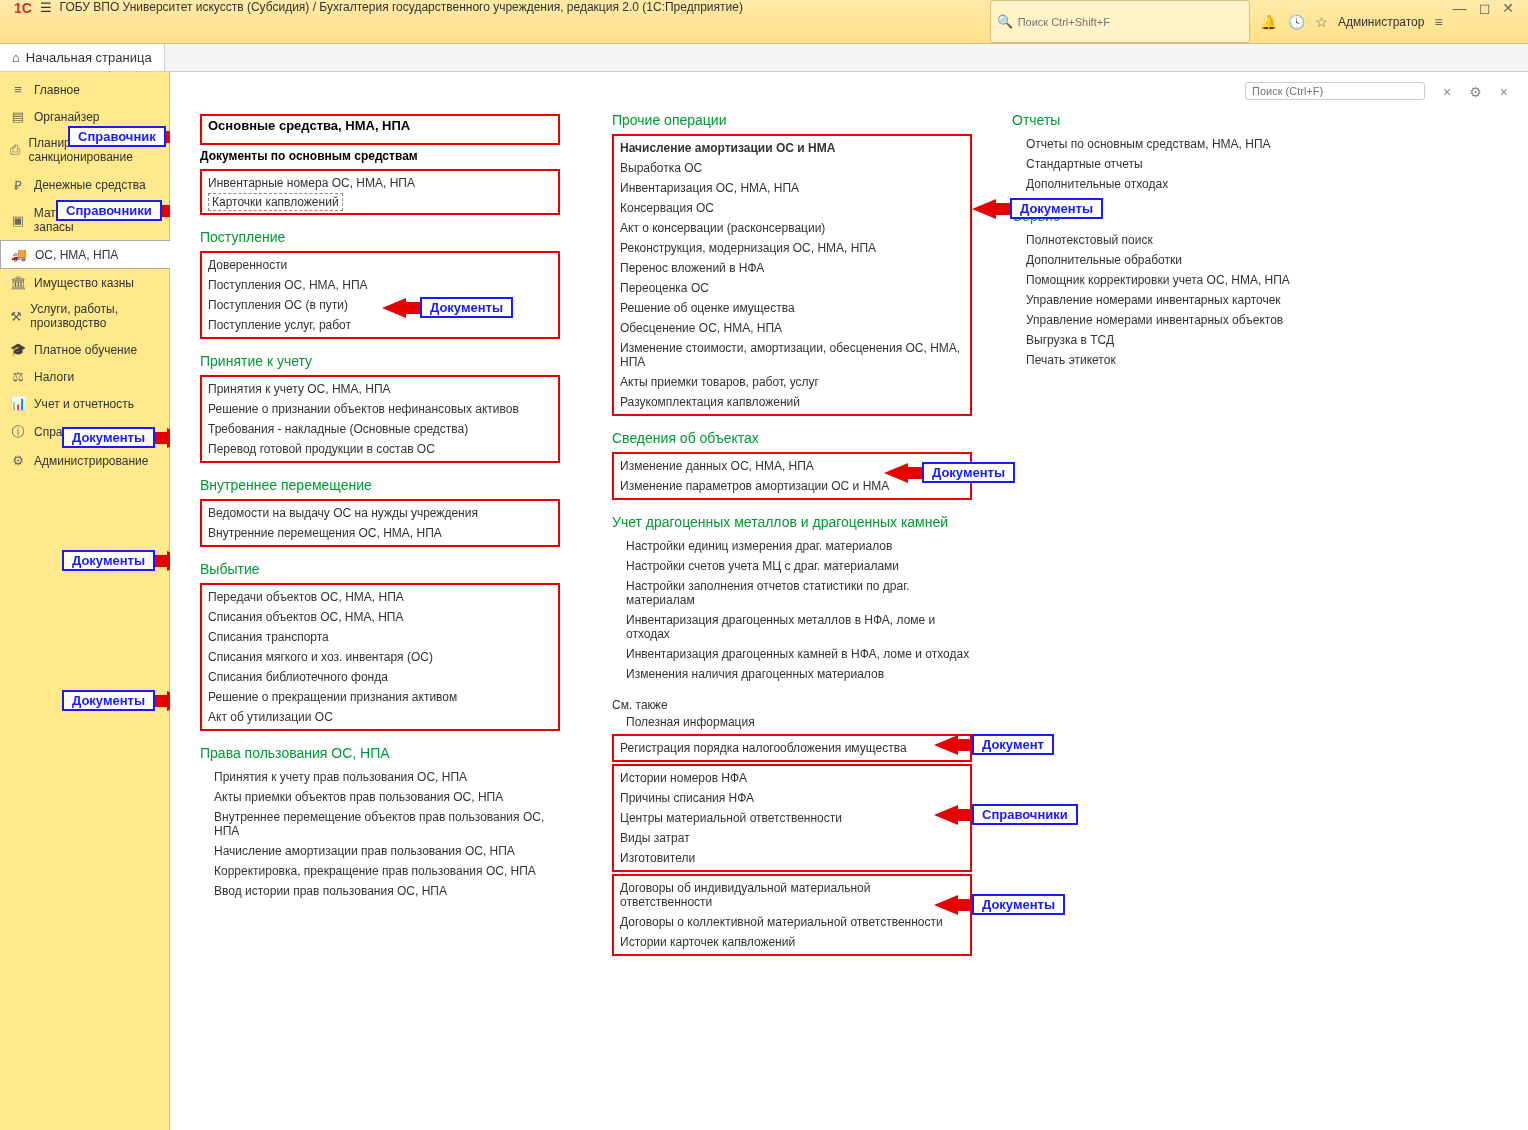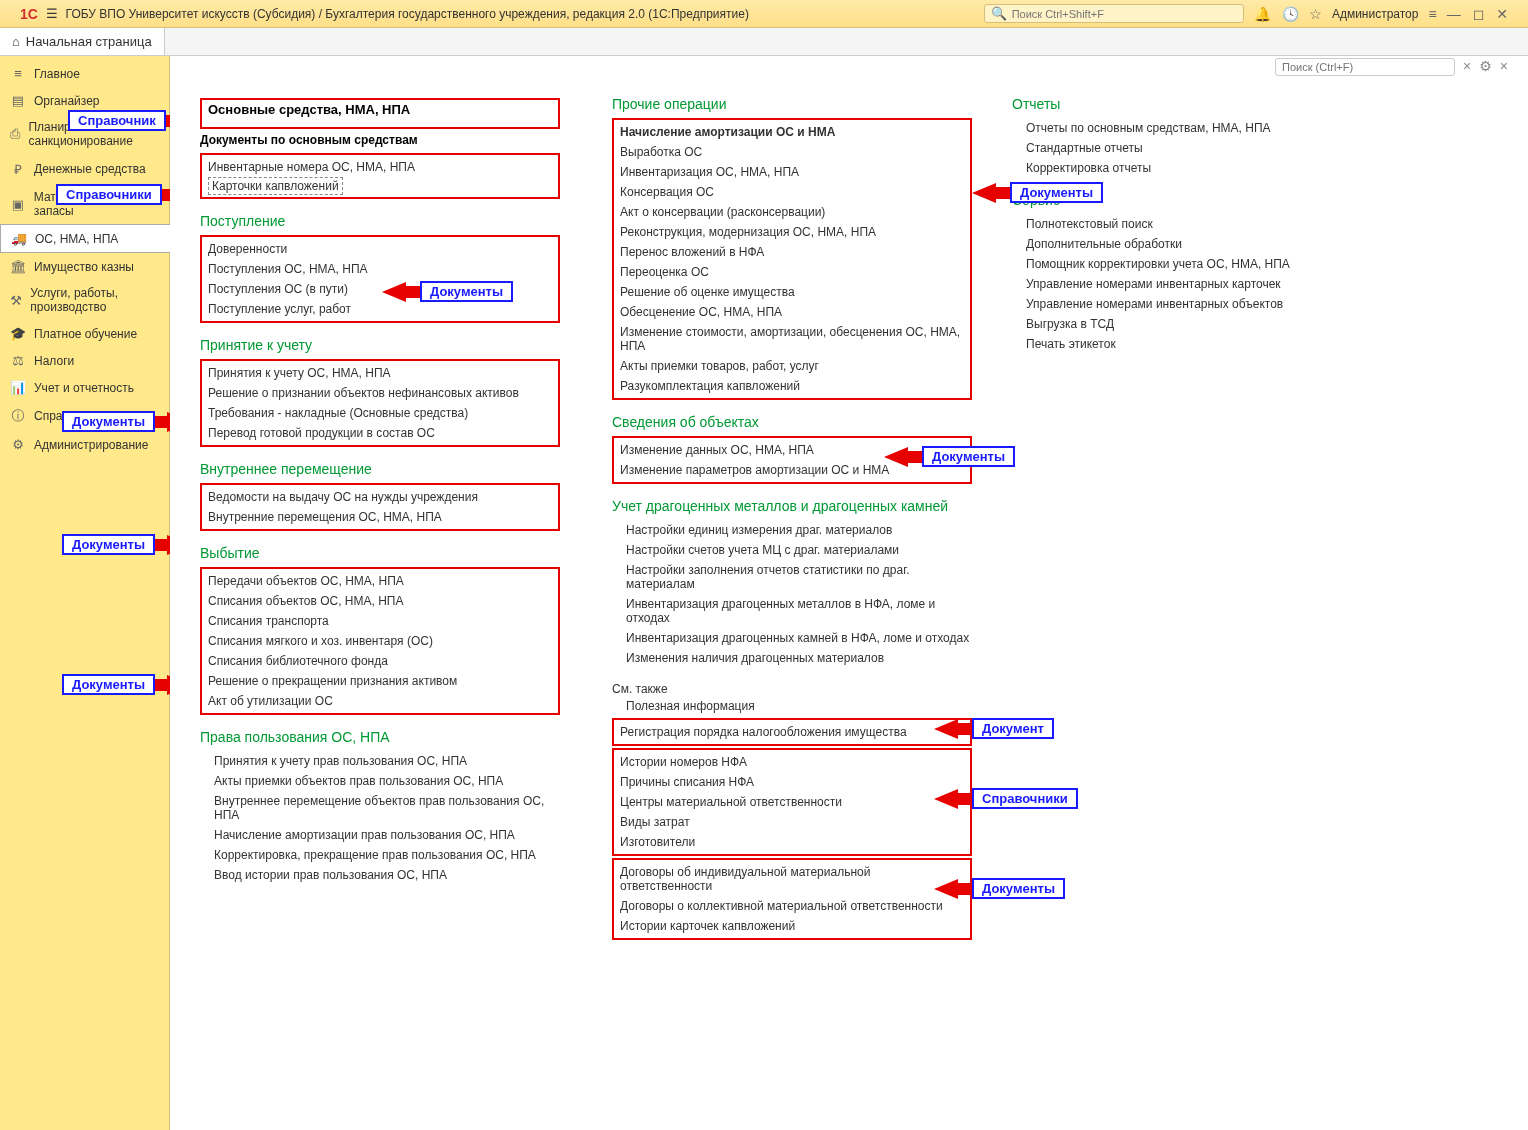--- a/index.html
+++ b/index.html
@@ -1,19 +1,19 @@
 <!DOCTYPE html>
 <html><head>
 <meta charset="utf-8">
 <style>
 * { margin: 0; padding: 0; box-sizing: border-box; font-family: Arial, sans-serif; }
 body { background: #fff; font-size: 13px; color: #333; overflow: hidden; }
 
 
-.titlebar { display: flex; align-items: center; height: 28px; background: linear-gradient(#ffeaa8, #ffe088); border-bottom: 1px solid #d4c078; padding: 0 20px; }
+.titlebar { display: flex; height: 44px; background: linear-gradient(#ffeaa8, #ffe088); border-bottom: 1px solid #d4c078; padding: 0 14px; }
 .logo-1c { color: #d32f2f; font-weight: bold; font-size: 14px; margin-right: 8px; }
 .hamburger-icon { margin-right: 8px; cursor: pointer; }
 .titlebar-title { flex: 0 0 auto; font-size: 12px; color: #333; }
 .titlebar-spacer { flex: 1; }
 .titlebar-search { display: flex; align-items: center; background: #fff3c8; border: 1px solid #d4c078; border-radius: 3px; padding: 1px 6px; margin: 0 10px; width: 260px; }
 .titlebar-search input { border: none; background: transparent; outline: none; font-size: 11px; flex: 1; }
 .titlebar-icons { display: flex; align-items: center; gap: 10px; }
 .titlebar-icon { cursor: pointer; color: #666; font-size: 14px; }
 .win-controls { display: flex; gap: 12px; margin-left: 10px; }
 
@@ -25,21 +25,21 @@
 .main { display: flex; height: calc(100vh - 56px); }
 
 
 .sidebar { width: 170px; background: #ffe98a; border-right: 1px solid #d4c078; padding-top: 4px; overflow: visible; position: relative; }
 .sidebar-item { display: flex; align-items: center; gap: 8px; padding: 6px 10px; cursor: pointer; font-size: 12px; color: #333; }
 .sidebar-item.active { background: #fff; border: 1px solid #aaa; border-right: none; margin-right: -1px; }
 .sidebar-icon { width: 16px; text-align: center; color: #666; font-size: 13px; }
 
 
 .content { flex: 1; background: #fff; position: relative; padding: 40px 20px 20px 30px; overflow: auto; }
-.content-header { position: absolute; top: 2px; right: 20px; display: flex; align-items: flex-start; gap: 8px; }
+.content-header { position: absolute; top: 10px; right: 20px; display: flex; align-items: flex-end; gap: 18px; }
 .content-search { border: 1px solid #ccc; border-radius: 3px; padding: 2px 6px; width: 180px; font-size: 11px; }
 .content-header-icon { cursor: pointer; color: #888; font-size: 14px; }
 
 .columns { display: flex; gap: 40px; align-items: flex-start; }
 .col { flex: 0 0 auto; }
 .col-1 { width: 360px; }
 .col-2 { width: 360px; margin-left: 12px; }
 .col-3 { width: 280px; }
 
 .section-title { color: #009933; font-size: 14px; font-weight: normal; margin: 14px 0 6px 0; }
@@ -323,21 +323,21 @@
             <span class="callout-label">Документы</span>
           </div>
         </div>
       </div>
 
       <div class="col col-3" style="position:relative;">
         <div class="section-title first">Отчеты</div>
         <div class="item-group">
           <span class="item-link">Отчеты по основным средствам, НМА, НПА</span>
           <span class="item-link">Стандартные отчеты</span>
-          <span class="item-link">Корректировка отчеты</span>
+          <span class="item-link">Дополнительные отходах</span>
         </div>
         <div class="callout" style="top:86px; left:-40px;">
           <span class="arrow-left"></span>
             <span class="arrow-body-l"></span>
           <span class="callout-label">Документы</span>
         </div>
 
         <div class="section-title">Сервис</div>
         <div class="item-group">
           <span class="item-link">Полнотекстовый поиск</span>

